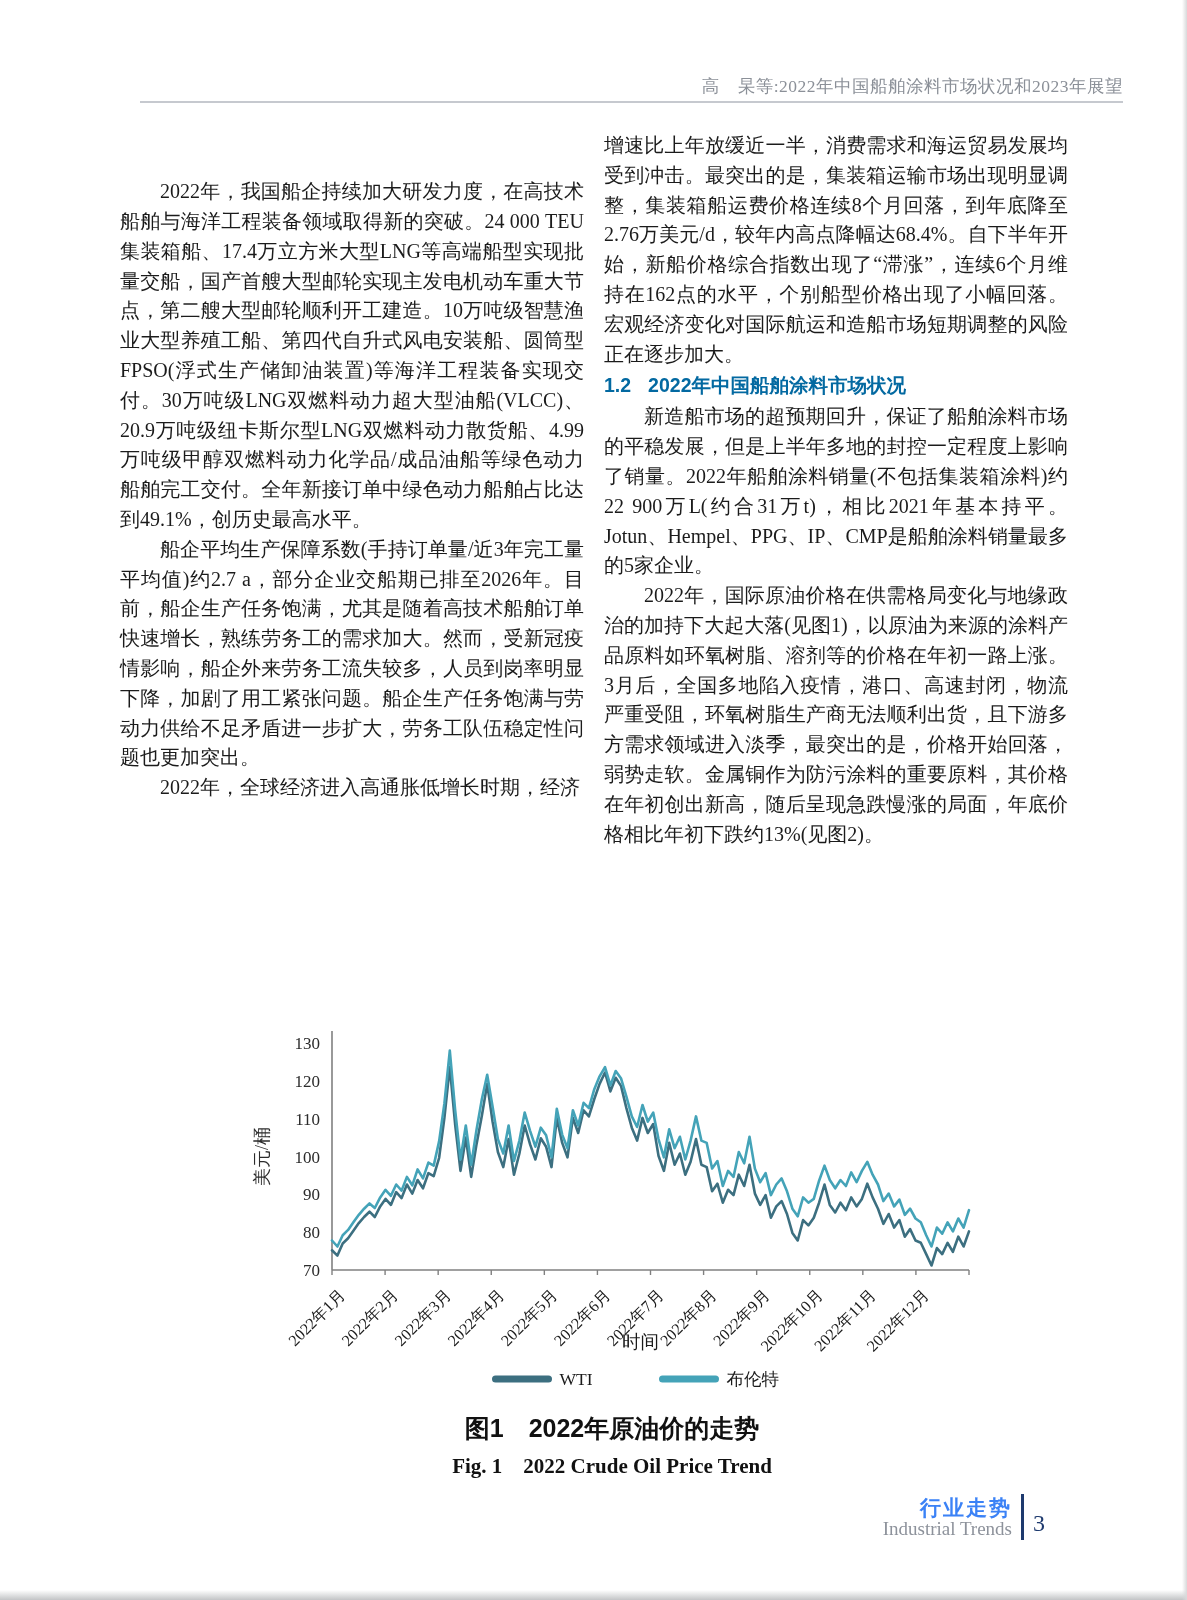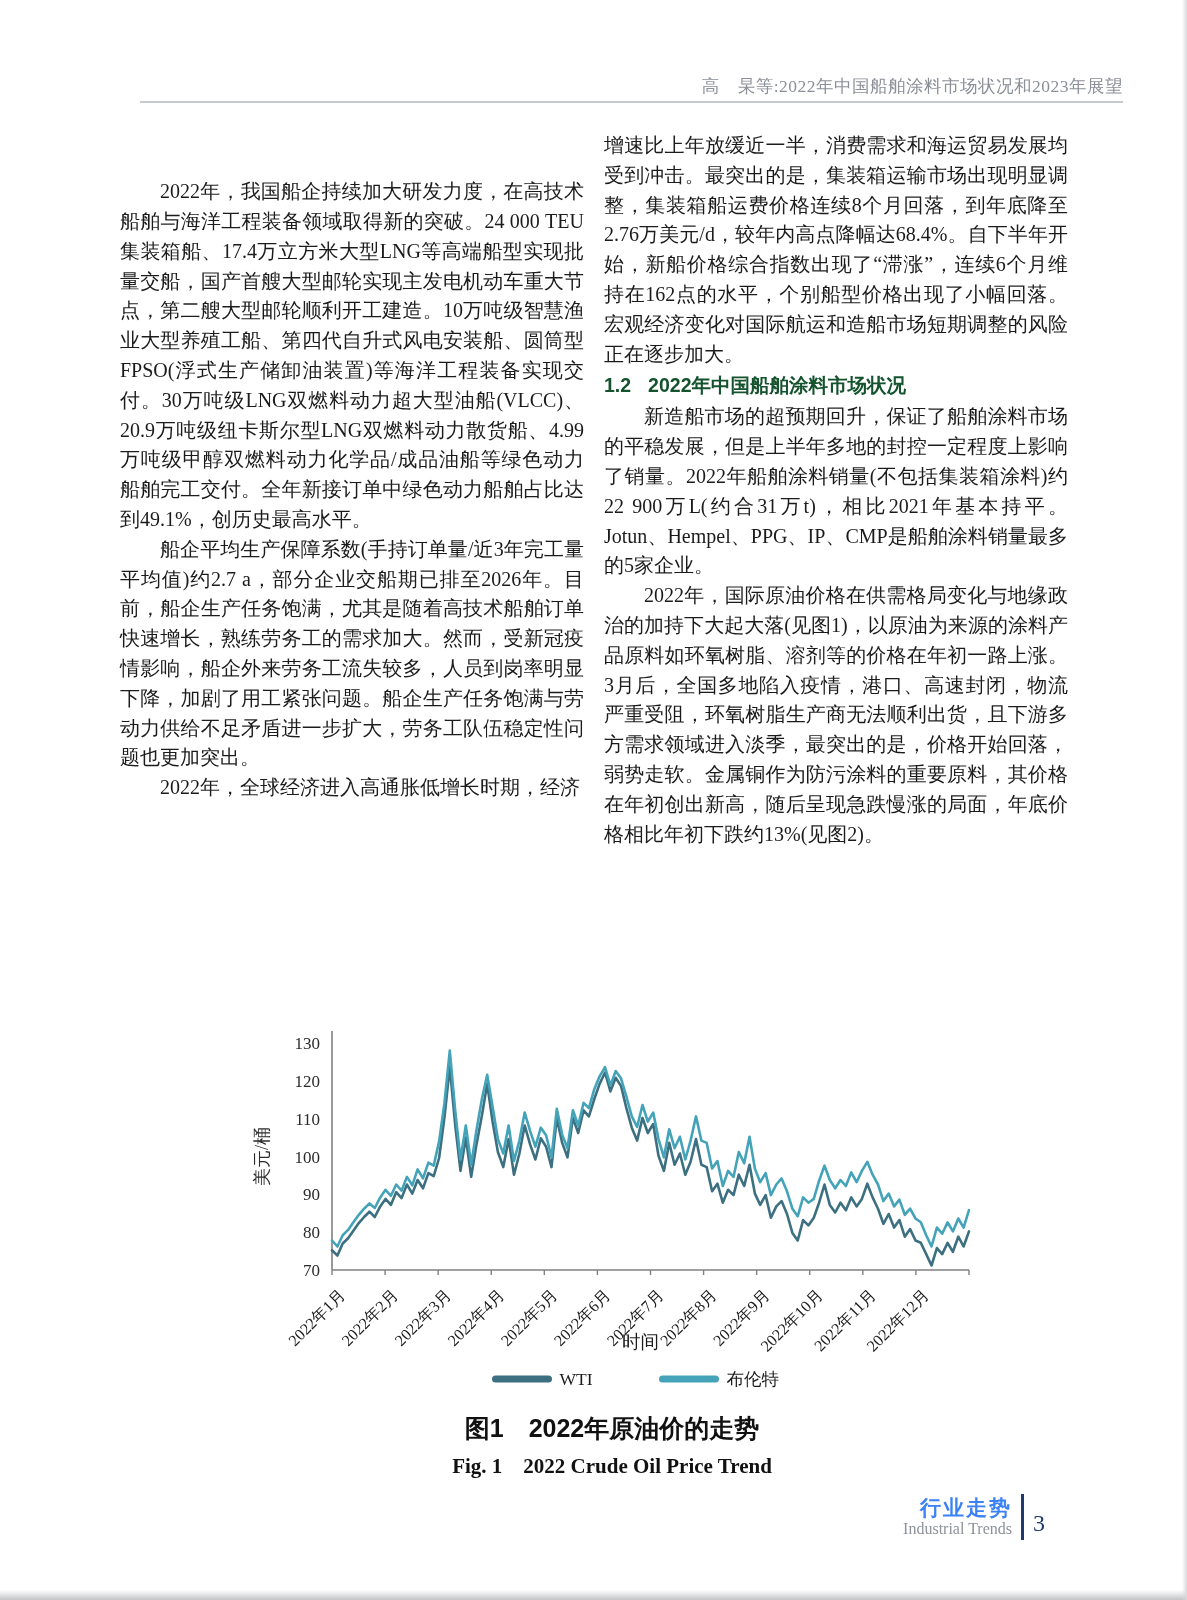--- a/index.html
+++ b/index.html
@@ -9,32 +9,32 @@
   .running-header{position:absolute;top:74px;left:140px;right:64px;text-align:right;
         font-size:17.5px;color:#8b9098;letter-spacing:.5px;}
   .header-rule{position:absolute;top:101px;left:140px;right:64px;border-top:2.5px solid #c6c9cf;}
   
   .content{position:absolute;top:131px;left:120px;width:948px;display:flex;gap:20px;align-items:center;}
   .col{width:464px;text-align:justify;font-size:20px;line-height:29.8px;color:#1b1b1b;}
   .col p{margin:0;text-indent:2em;}
   .col p.no-indent{text-indent:0;}
   .section-heading{display:flex;gap:17px;margin:1px 0;align-items:baseline;
         font-family:"Liberation Sans","DejaVu Sans",sans-serif;font-weight:bold;
-        font-size:19.5px;color:#14532d;line-height:31px;}
+        font-size:19.5px;color:#0369a1;line-height:31px;}
   
   .chart-block{position:absolute;top:1008px;left:242px;width:740px;}
   .caption-zh{margin-top:0;text-align:center;font-family:"Liberation Sans","DejaVu Sans",sans-serif;
         font-weight:bold;font-size:25px;color:#111;}
   .caption-en{margin-top:7px;text-align:center;font-weight:bold;font-size:21px;color:#111;}
   
   .footer{position:absolute;top:1494px;right:142px;display:flex;align-items:center;}
   .footer-labels{text-align:right;padding-right:9px;}
   .footer-zh{font-family:"Liberation Sans","DejaVu Sans",sans-serif;font-weight:bold;
         font-size:21px;color:#3b82f6;letter-spacing:2px;line-height:24px;}
-  .footer-en{font-size:16px;color:#8d929b;line-height:18px;}
+  .footer-en{font-size:19px;color:#8d929b;line-height:18px;}
   .footer-bar{width:3px;height:46px;background:#1e3a6e;}
   .footer-page{font-size:24px;color:#1e3a6e;padding-left:9px;padding-top:12px;}
   
   .scan-edge-bottom{position:absolute;left:0;right:0;bottom:0;height:10px;
         background:linear-gradient(to bottom,rgba(255,255,255,0),#c2c4c6);}
   .scan-edge-right{position:absolute;top:0;bottom:0;right:0;width:5px;
         background:linear-gradient(to right,rgba(255,255,255,0),#d8d9da);}
 </style>
 </head>
 <body>

